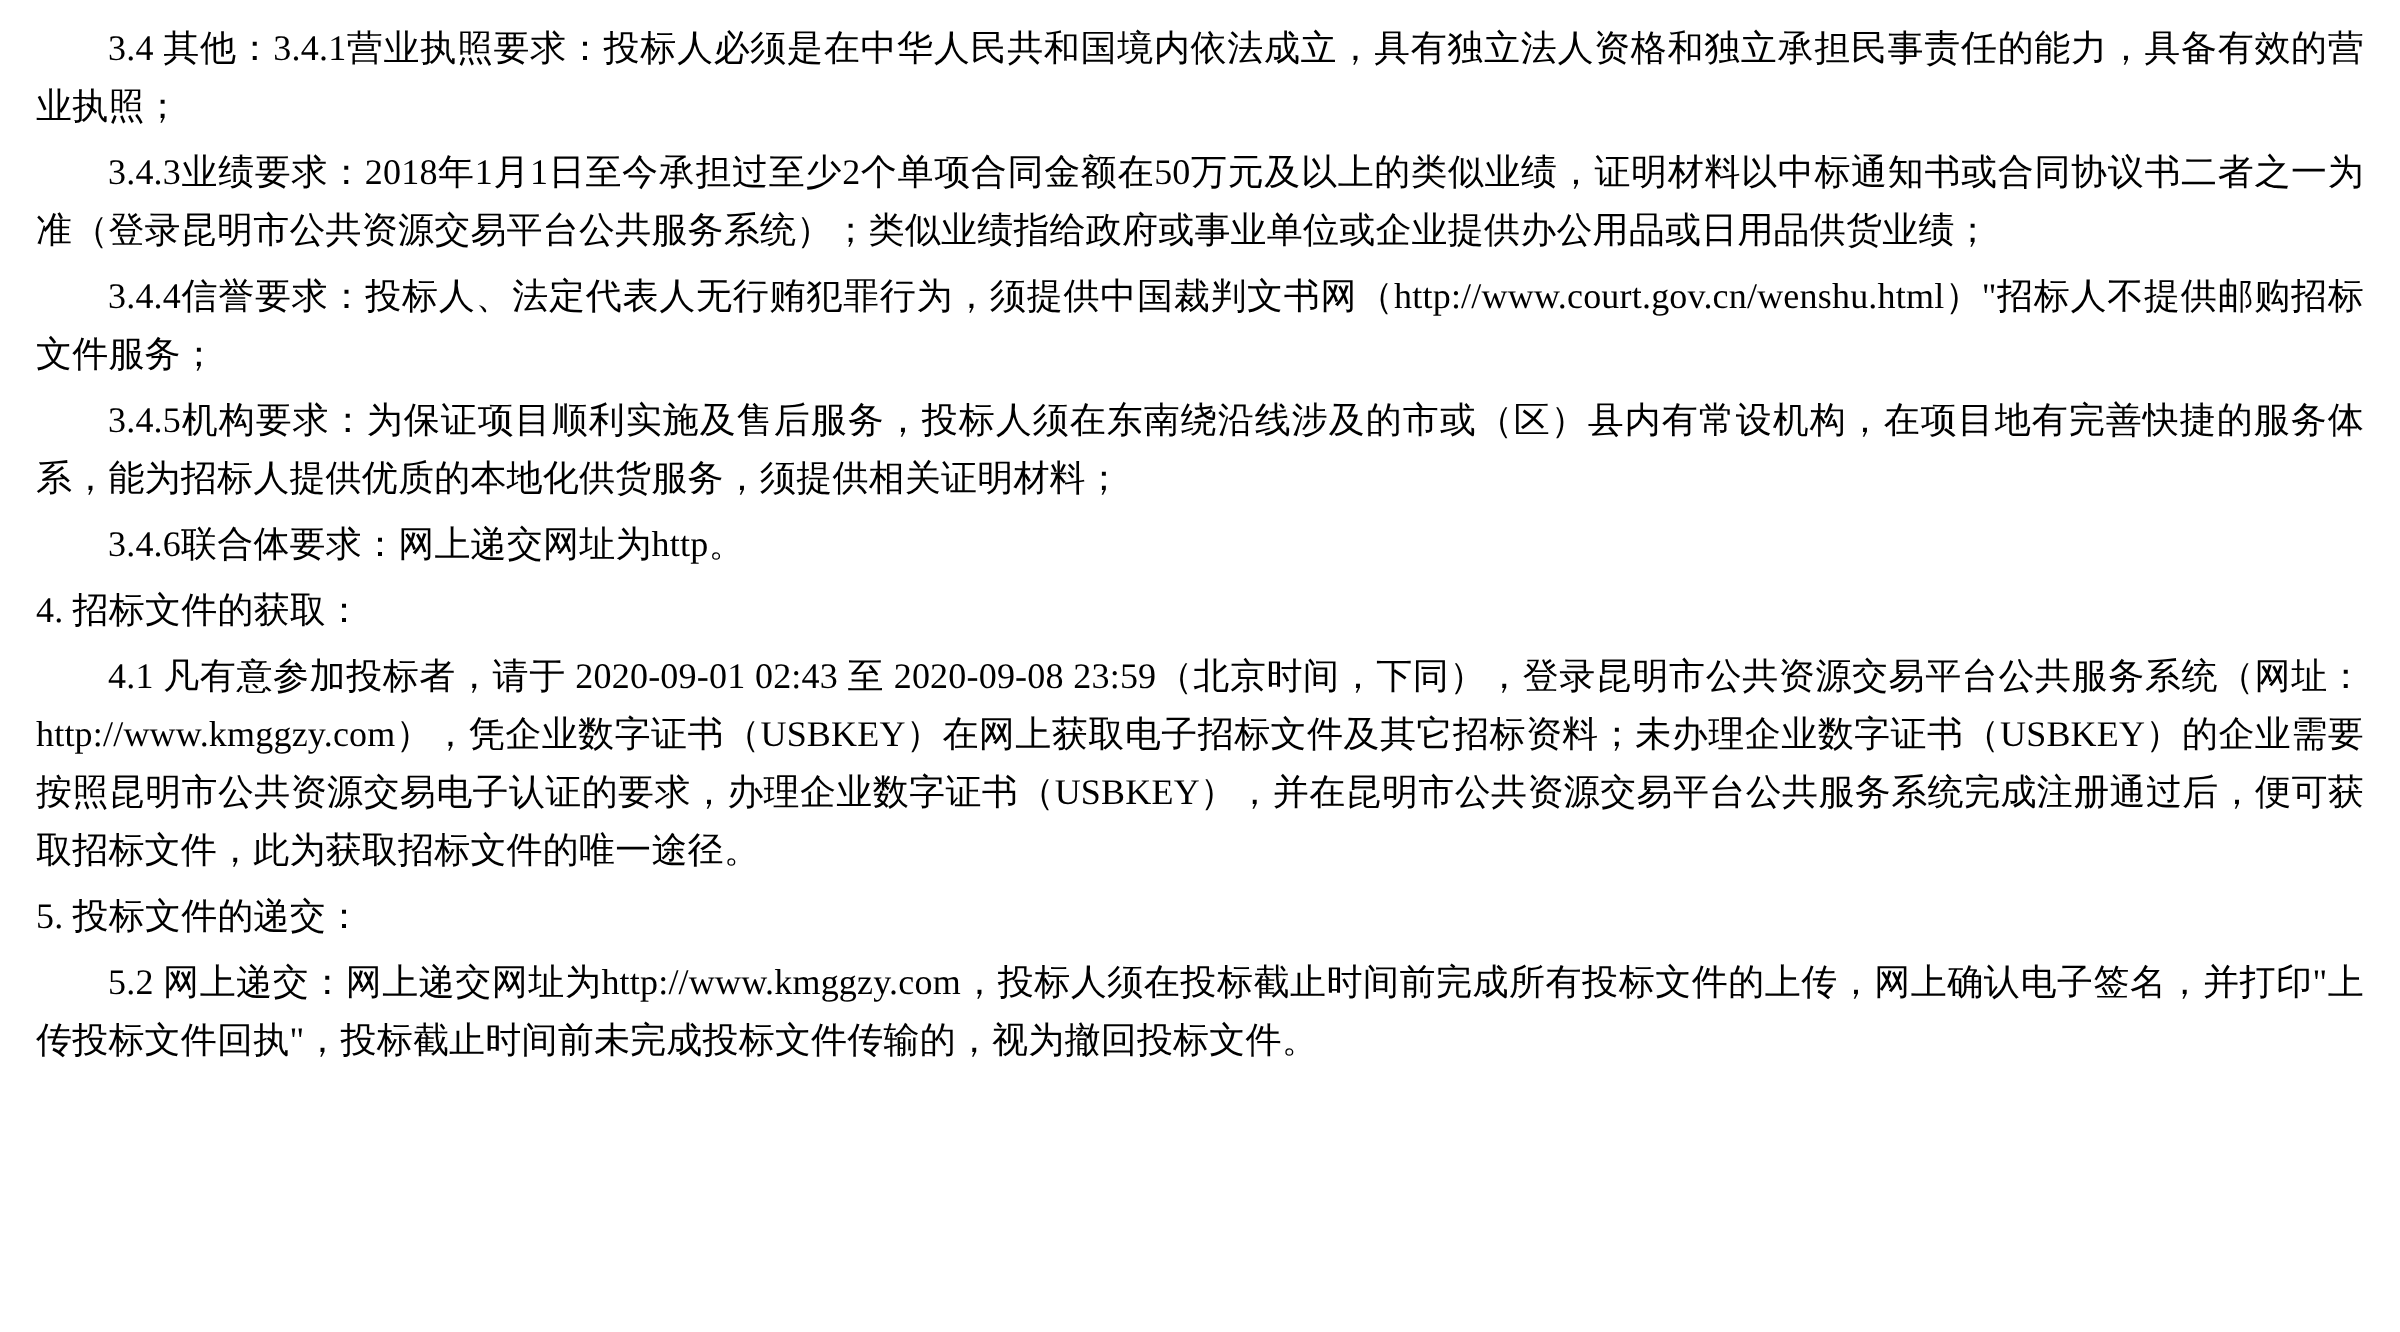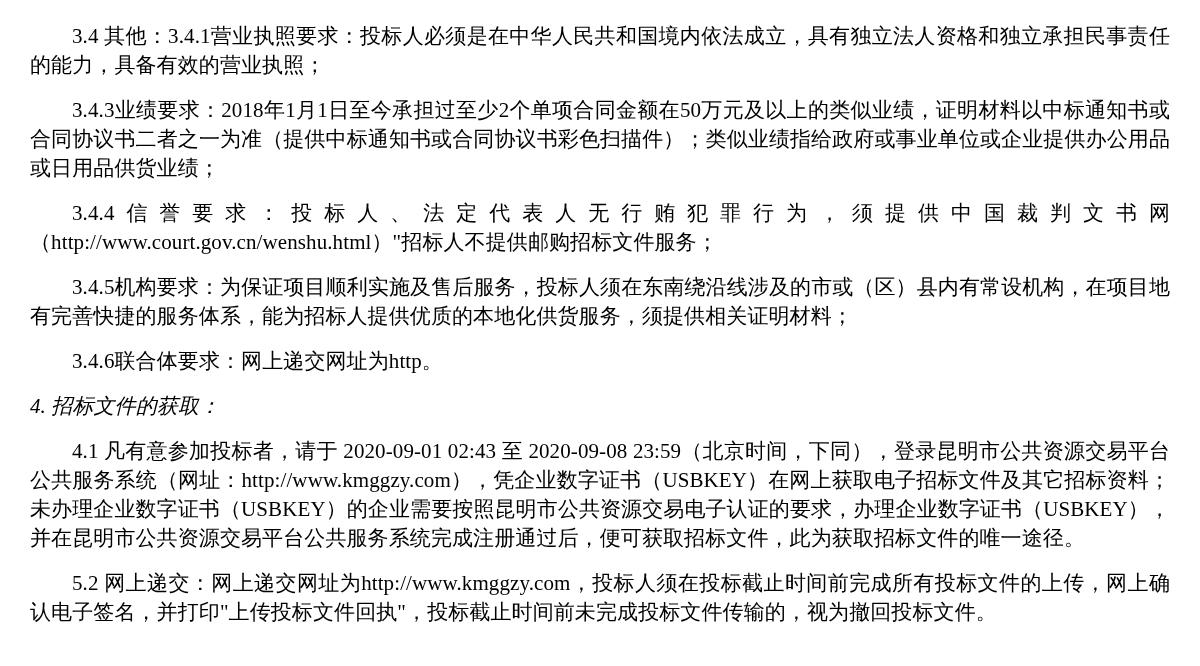--- a/index.html
+++ b/index.html
@@ -15,40 +15,40 @@
     overflow: hidden;
   }
   .page {
     width: 1200px;
     height: 666px;
     box-sizing: border-box;
     padding: 6px 14px 0 14px;
     position: relative;
   }
   .para {
-    font-size: 21px;
+    font-size: 18px;
     line-height: 29px;
     text-align: justify;
     text-justify: inter-ideograph;
-    margin: 16px;
+    margin: 4px;
     letter-spacing: 0.1px;
   }
   .indent {
     text-indent: 2em;
   }
   .noindent {
     text-indent: 0;
-    font-style: italic;
   }
 </style>
 </head>
 <body>
 
 <div class="page">
   <p class="para indent">3.4 其他：3.4.1营业执照要求：投标人必须是在中华人民共和国境内依法成立，具有独立法人资格和独立承担民事责任的能力，具备有效的营业执照；</p>
-  <p class="para indent">3.4.3业绩要求：2018年1月1日至今承担过至少2个单项合同金额在50万元及以上的类似业绩，证明材料以中标通知书或合同协议书二者之一为准（提供中标通知书或合同协议书彩色扫描件）；类似业绩指给政府或事业单位或企业提供办公用品或日用品供货业绩；</p>
+  <p class="para indent">3.4.3业绩要求：2018年1月1日至今承担过至少2个单项合同金额在50万元及以上的类似业绩，证明材料以中标通知书或合同协议书二者之一为准（登录昆明市公共资源交易平台公共服务系统）；类似业绩指给政府或事业单位或企业提供办公用品或日用品供货业绩；</p>
   <p class="para indent">3.4.4信誉要求：投标人、法定代表人无行贿犯罪行为，须提供中国裁判文书网（http://www.court.gov.cn/wenshu.html）"招标人不提供邮购招标文件服务；</p>
   <p class="para indent">3.4.5机构要求：为保证项目顺利实施及售后服务，投标人须在东南绕沿线涉及的市或（区）县内有常设机构，在项目地有完善快捷的服务体系，能为招标人提供优质的本地化供货服务，须提供相关证明材料；</p>
   <p class="para indent">3.4.6联合体要求：网上递交网址为http。</p>
   <p class="para noindent">4. 招标文件的获取：</p>
   <p class="para indent">4.1 凡有意参加投标者，请于 2020-09-01 02:43 至 2020-09-08 23:59（北京时间，下同），登录昆明市公共资源交易平台公共服务系统（网址：http://www.kmggzy.com），凭企业数字证书（USBKEY）在网上获取电子招标文件及其它招标资料；未办理企业数字证书（USBKEY）的企业需要按照昆明市公共资源交易电子认证的要求，办理企业数字证书（USBKEY），并在昆明市公共资源交易平台公共服务系统完成注册通过后，便可获取招标文件，此为获取招标文件的唯一途径。</p>
+  <p class="para noindent">5. 投标文件的递交：</p>
   <p class="para indent">5.2 网上递交：网上递交网址为http://www.kmggzy.com，投标人须在投标截止时间前完成所有投标文件的上传，网上确认电子签名，并打印"上传投标文件回执"，投标截止时间前未完成投标文件传输的，视为撤回投标文件。</p>
 </div>
 
 </body></html>

